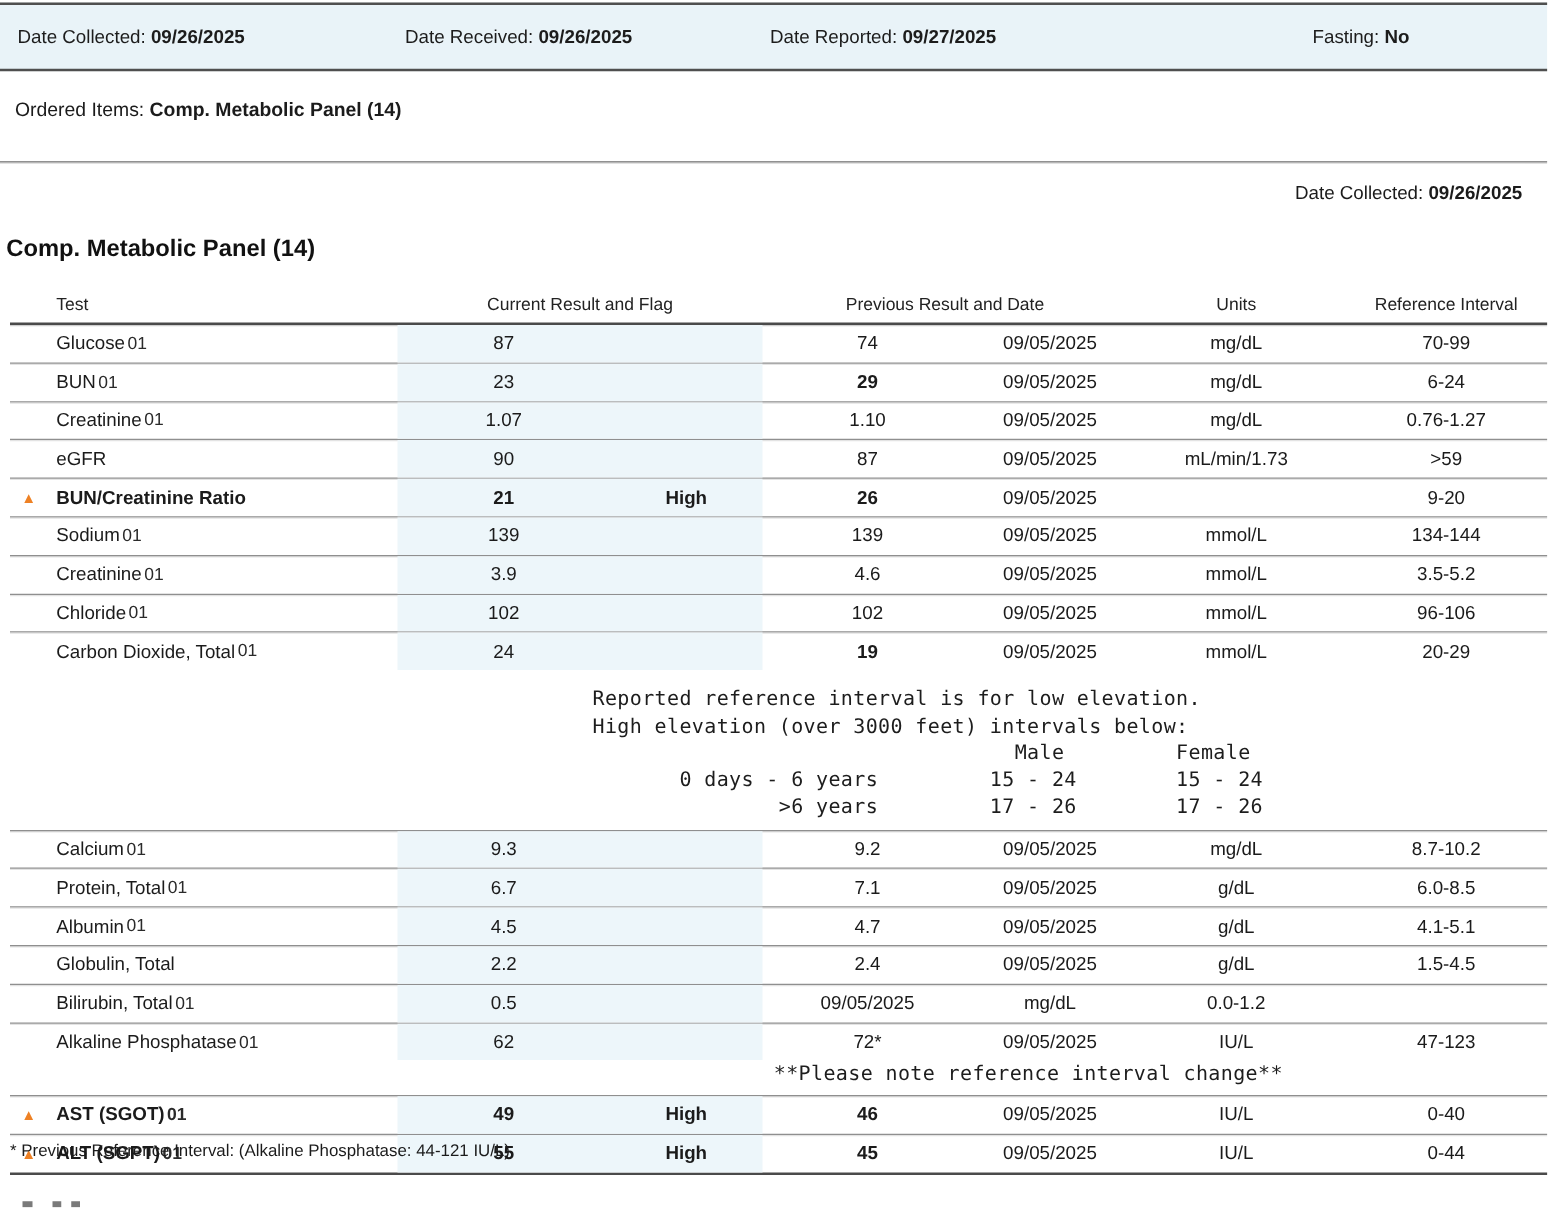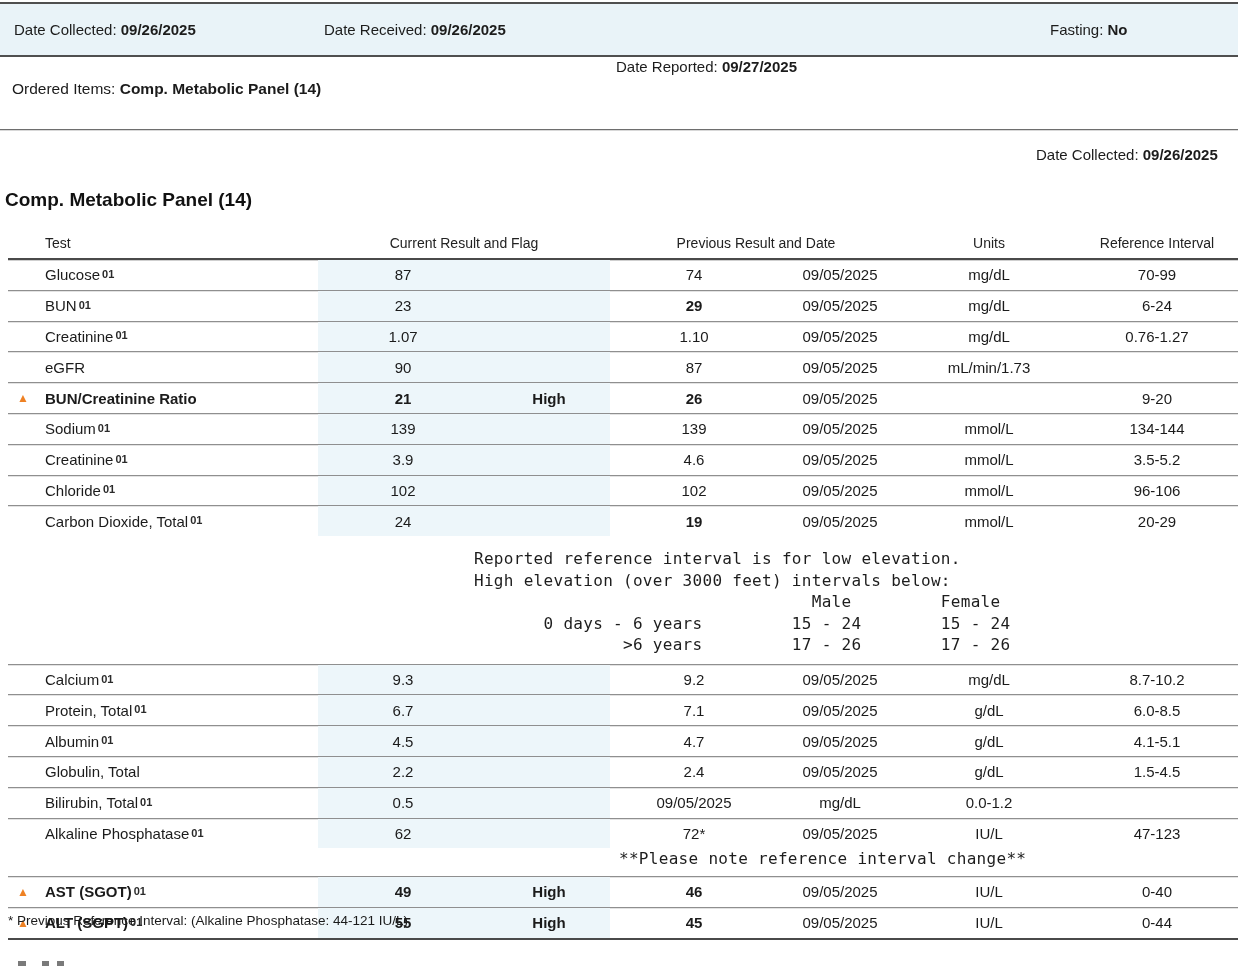--- a/index.html
+++ b/index.html
@@ -31,21 +31,21 @@
   .thead > div { display:flex; align-items:center; justify-content:center; height:100%; }
   .thead .h-test { justify-content:flex-start; padding-left:7px; }
   .h-current { grid-column:3 / span 2; }
   .h-previous { grid-column:5 / span 2; }
 
   .row-block { border-bottom:1px solid #8f8f8f; box-shadow:0 1px 0 #e3e3e3; }
   .trow { height:29.8px; font-size:15px;text-align:right; }
   .trow > div { height:100%; display:flex; align-items:center; justify-content:center; white-space:nowrap; }
   .c-flag { font-size:12px; color:var(--accent-flag,#ee8124); }
   .c-test { justify-content:flex-start !important; padding-left:7px; }
-  .c-test sup { font-size:11px; margin-left:2px; position:relative; top:-1px; color:#2a2a2a;font-weight:bold; }
+  .c-test sup { font-size:14px; margin-left:2px; position:relative; top:-1px; color:#2a2a2a; }
   .c-result, .c-flagtxt { background:var(--band-blue,#edf6fa); }
   .bold-row .c-test, .bold-row .c-result, .bold-row .c-flagtxt, .bold-row .c-prev { font-weight:bold; }
   .prev-bold .c-prev { font-weight:bold; }
 
   pre.note {
     margin:12px 0 8px 0; padding:0;
     font-family:"DejaVu Sans Mono", monospace; font-size:16px; line-height:21.5px;
     letter-spacing:0.3px; color:#1d1d1d; white-space:pre;
   }
   pre.note-co2 { margin-left:466px; }
@@ -63,21 +63,21 @@
 
   <div class="topbar">
     <span class="item" style="left:14px;">
       <span class="lbl">Date Collected: </span>
       <span class="val">09/26/2025</span>
     </span>
     <span class="item" style="left:324px;">
       <span class="lbl">Date Received: </span>
       <span class="val">09/26/2025</span>
     </span>
-    <span class="item" style="left:616px;margin-top:37px;">
+    <span class="item" style="left:616px;">
       <span class="lbl">Date Reported: </span>
       <span class="val">09/27/2025</span>
     </span>
     <span class="item" style="left:1050px;">
       <span class="lbl">Fasting: </span>
       <span class="val">No</span>
     </span>
   </div>
 
   <div class="ordered">
@@ -153,20 +153,21 @@
           <div class="trow grid-cols">
             <div class="c-flag"></div>
             <div class="c-test">
               <span>eGFR</span>
             </div>
             <div class="c-result">90</div>
             <div class="c-flagtxt"></div>
             <div class="c-prev">87</div>
             <div class="c-date">09/05/2025</div>
             <div class="c-units">mL/min/1.73</div>
+            <div class="c-ref">&gt;59</div>
           </div>
         </div>
         <div class="row-block">
           <div class="trow grid-cols bold-row prev-bold">
             <div class="c-flag">▲</div>
             <div class="c-test">
               <span>BUN/Creatinine Ratio</span>
             </div>
             <div class="c-result">21</div>
             <div class="c-flagtxt">High</div>

